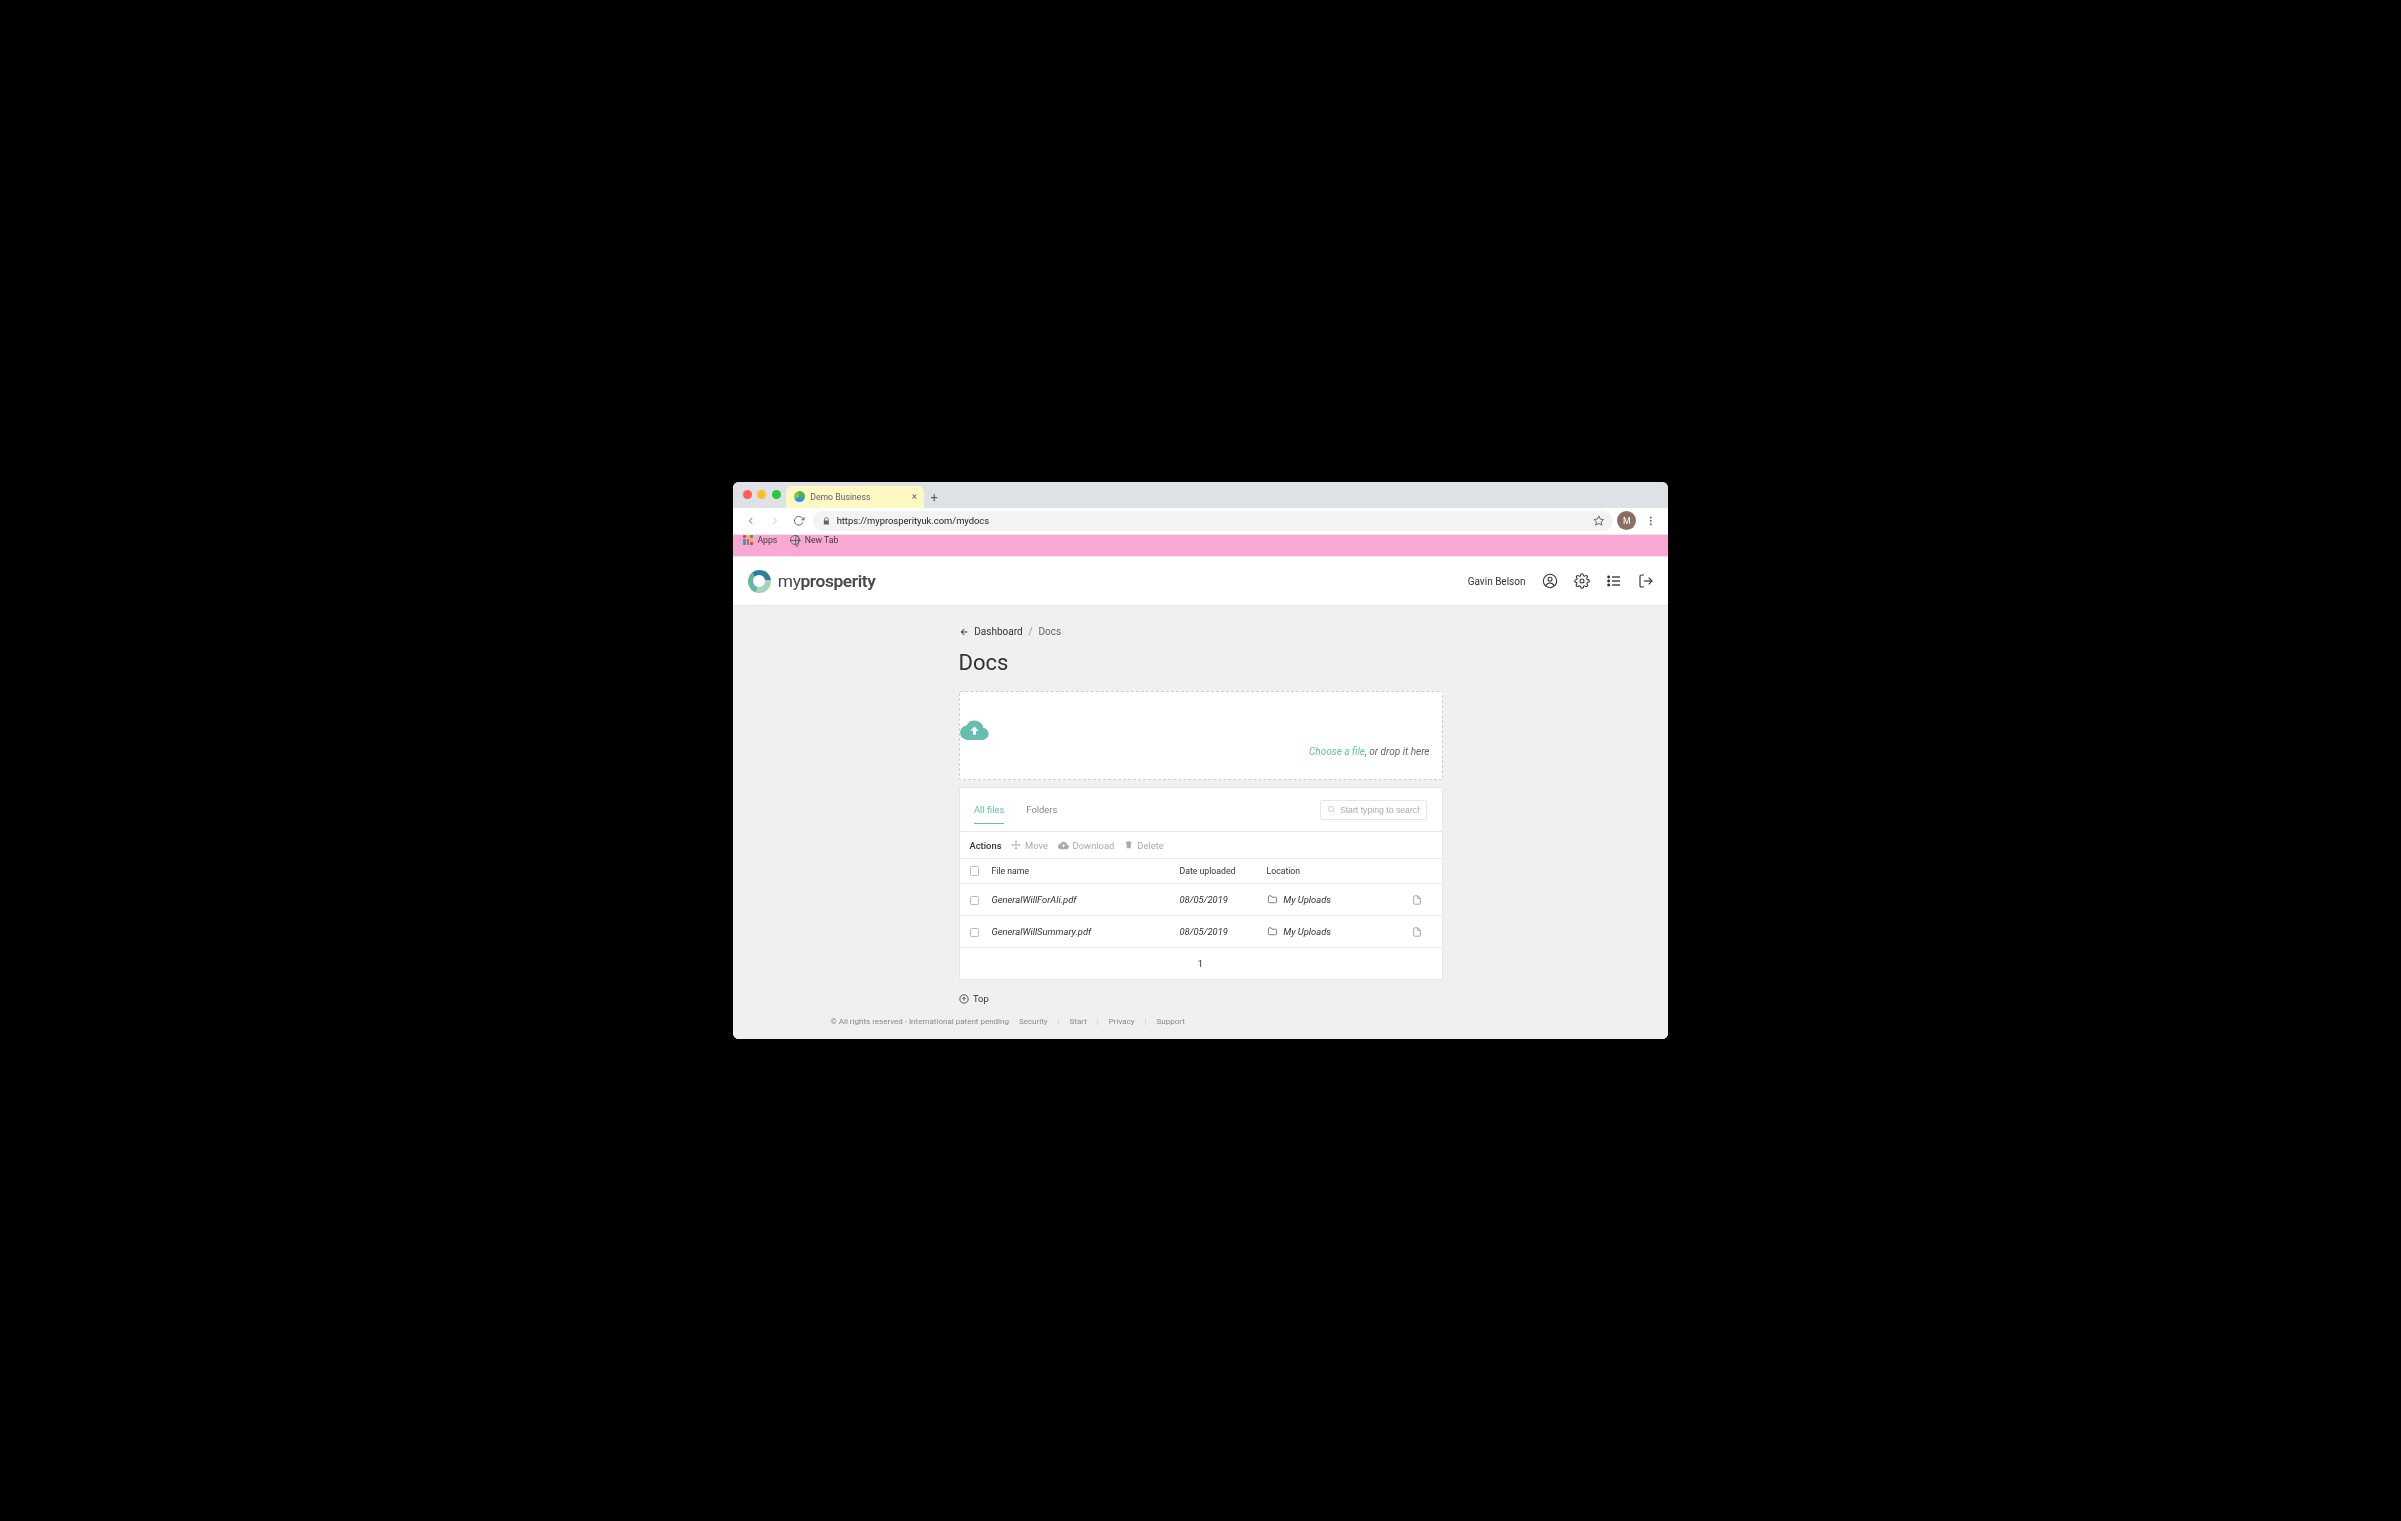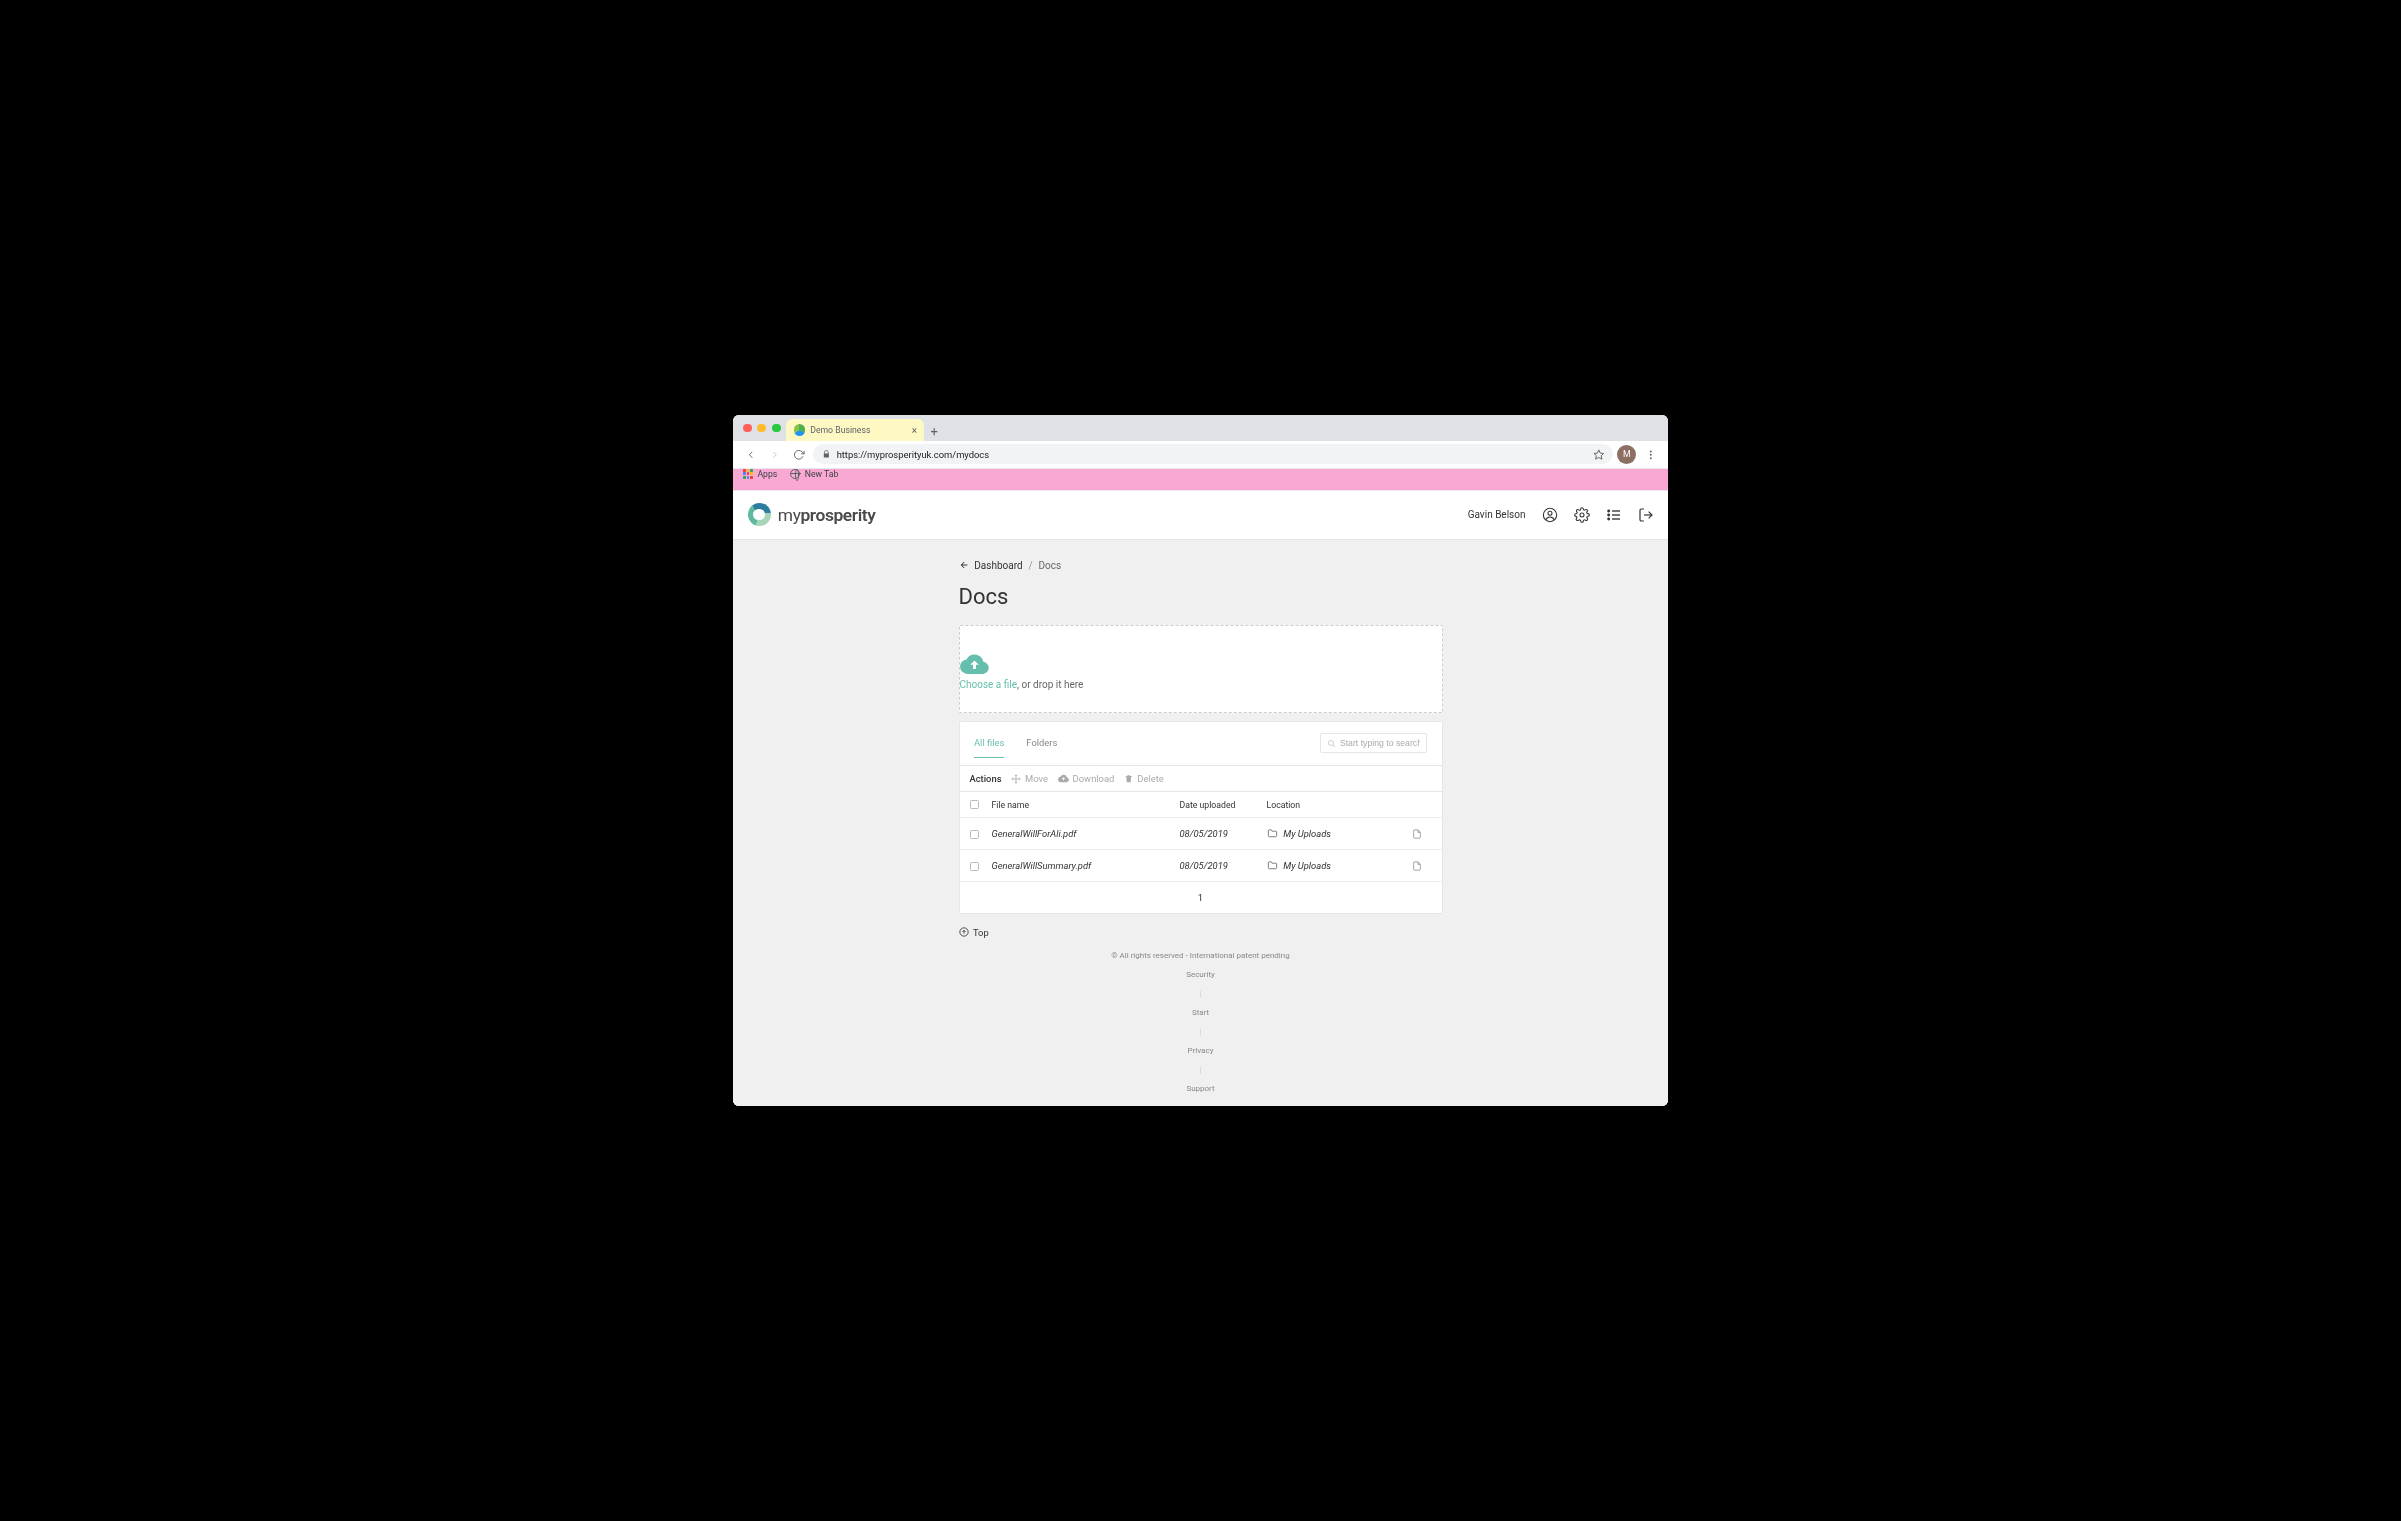--- a/index.html
+++ b/index.html
@@ -150,22 +150,23 @@
 .breadcrumb a { color:#333; text-decoration:none; cursor:pointer; }
 .breadcrumb .sep { color:#999; }
 .breadcrumb .current { color:#666; }
 h1.page-title { font-size:22px; font-weight:400; color:#333; margin-bottom:16px; }
 
 .dropzone {
   border: 0.7px dashed #ccc;
   background:#fff;
   border-radius:1.5px;
   padding: 26px 12px 22px 0;
-  text-align:left;
+  text-align:right;
   margin-bottom: 7.3px;
+  font-style: italic;
 }
 .cloud-icon { color:#65bfac; font-size:26px; margin-bottom:5.8px; }
 .dropzone .link { color:#65bfac; cursor:pointer; }
 .dropzone .rest { color:#666; }
 .dropzone-text { font-size:10px; }
 
 .card { background:#fff; border:0.7px solid #e6e6e6; border-radius:1.5px; }
 .tabs-row { display:flex; align-items:center; border-bottom:0.7px solid #e6e6e6; padding: 0 14.5px; height:44px; gap:22px; }
 .tab-btn { font-size:9.4px; color:#888; padding:8.7px 0; cursor:pointer; border-bottom:1.5px solid transparent; }
 .tab-btn.active { color:#65bfac; border-bottom-color:#65bfac; }
@@ -187,21 +188,21 @@
 .trow { display:flex; align-items:flex-end; padding: 10px 10px; font-size:9.4px; color:#333; border-bottom:0.7px solid #eee;font-style:italic; }
 .trow:last-of-type { border-bottom:0.7px solid #eee; }
 .checkbox { width:9.4px; height:9.4px; border:1.1px solid #bbb; border-radius:1.5px; cursor:pointer; }
 .folder-ic { color:#666; }
 .doc-ic { color:#888; cursor:pointer; }
 .pagination { text-align:center; padding:10px 0; font-size:9.4px; color:#333; }
 
 .top-link { display:flex; align-items:center; gap:4.4px; font-size:9.4px; color:#333; margin:13px 0 0 0; cursor:pointer; }
 
 .footer { background:#f0f0f0; border-top: none; padding: 13px 0 13px 0;  }
-.footer-inner { max-width: 769px; margin:0 auto; padding: 0 14.5px; display:flex; gap:10px; font-size:8px; color:#888; align-items:center;flex-direction:column; }
+.footer-inner { max-width: 769px; margin:0 auto; padding: 0 14.5px; display:flex; gap:10px; font-size:8px; color:#888; align-items:center; }
 .footer-inner .divider { color:#ccc; }
 .footer-inner a { color:#888; text-decoration:none; cursor:pointer; }
 svg { display:block; }
 </style>
 </head>
 <body>
 
 <div class="window">
 
   <div class="tab-bar">

